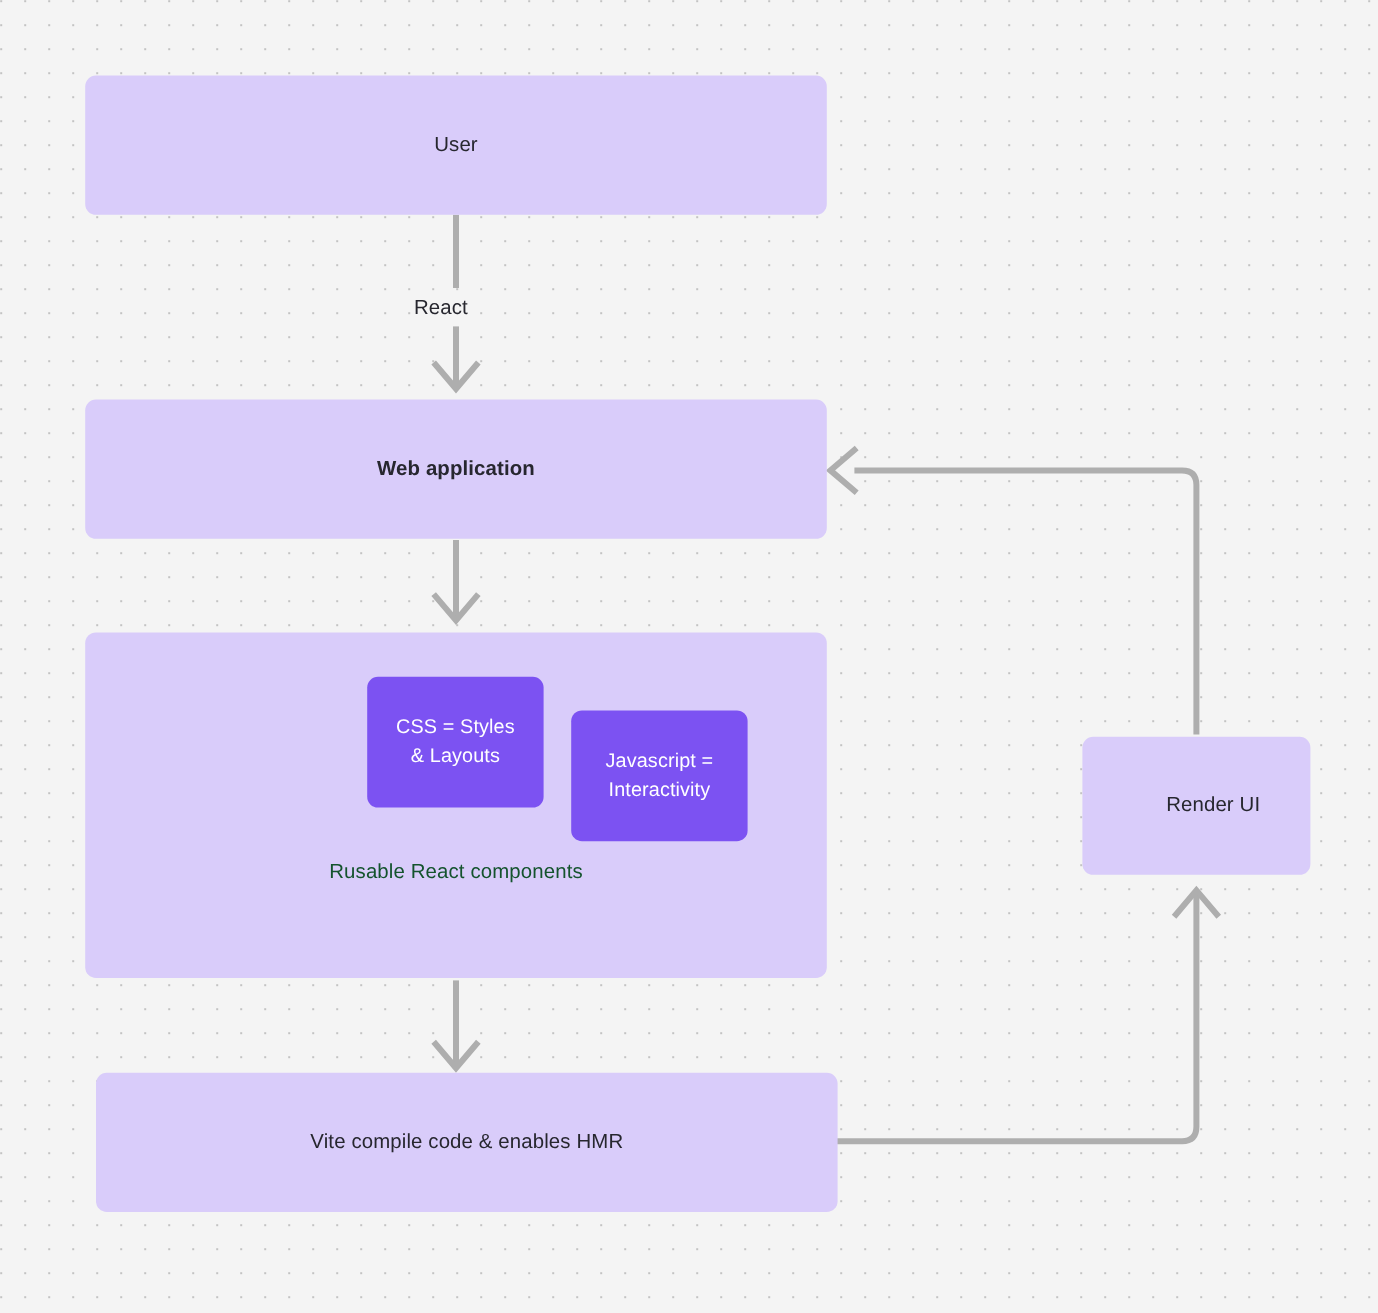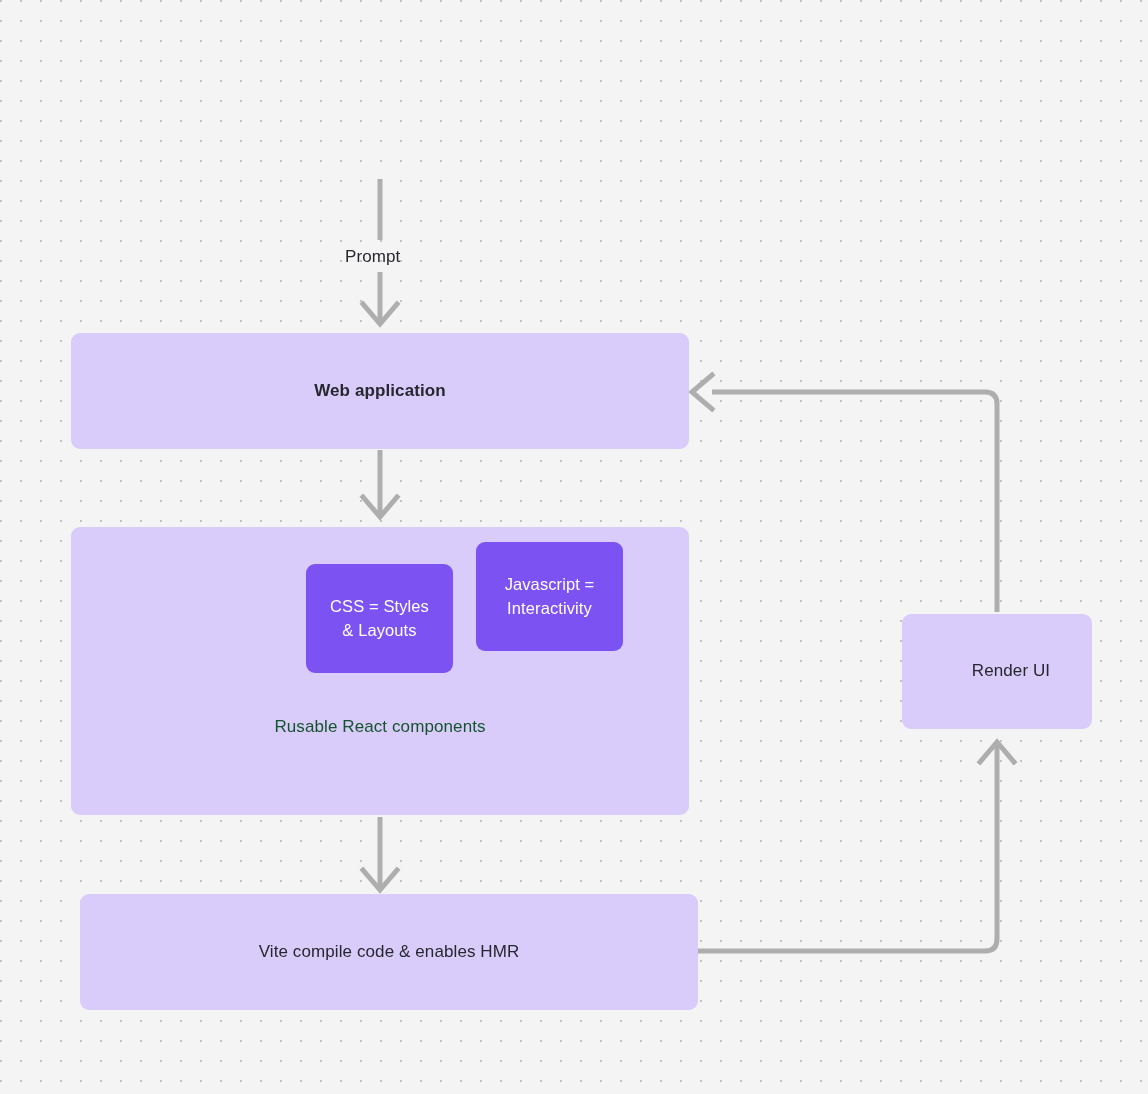--- a/index.html
+++ b/index.html
@@ -119,38 +119,41 @@
     <line x1="380" y1="817" x2="380" y2="888"></line>
     <polyline class="head" points="363,870 380,890 397,870"></polyline>
 
     <path d="M 691 951 L 985 951 Q 997 951 997 939 L 997 745"></path>
     <polyline class="head" points="980,762 997,742 1014,762"></polyline>
 
     <path d="M 997 612 L 997 404 Q 997 392 985 392 L 712 392"></path>
     <polyline class="head" points="712,375 692,392 712,409"></polyline>
   </svg>
 
+  <div class="node node-light" id="node-user" style="left:71px; top:63px; width:618px; height:116px;">
+    <span class="node-label">User</span>
+  </div>
 
-  <div class="edge-label" id="label-prompt" style="left:345px; top:247px;">Prompt</div>
+  <div class="edge-label" id="label-prompt" style="left:345px; top:247px;">React</div>
 
   <div class="node node-light" id="node-web-application" style="left:71px; top:333px; width:618px; height:116px;font-weight:bold;">
     <span class="node-label">Web application</span>
   </div>
 
   <div id="group-react">
     <div id="group-react-caption">Rusable React components</div>
   </div>
 
 
   <div class="node node-accent" id="node-css" style="left:306px; top:564px; width:147px; height:109px;">
     <span class="node-label">CSS = Styles
 &amp; Layouts</span>
   </div>
 
-  <div class="node node-accent" id="node-javascript" style="left:476px; top:542px; width:147px; height:109px;">
+  <div class="node node-accent" id="node-javascript" style="left:476px; top:592px; width:147px; height:109px;">
     <span class="node-label">Javascript =
 Interactivity</span>
   </div>
 
   <div class="node node-light" id="node-vite" style="left:80px; top:894px; width:618px; height:116px;">
     <span class="node-label">Vite compile code &amp; enables HMR</span>
   </div>
 
   <div class="node node-light" id="node-render-ui" style="left:902px; top:614px; width:190px; height:115px;padding-left:28px;">
     <span class="node-label">Render UI</span>

